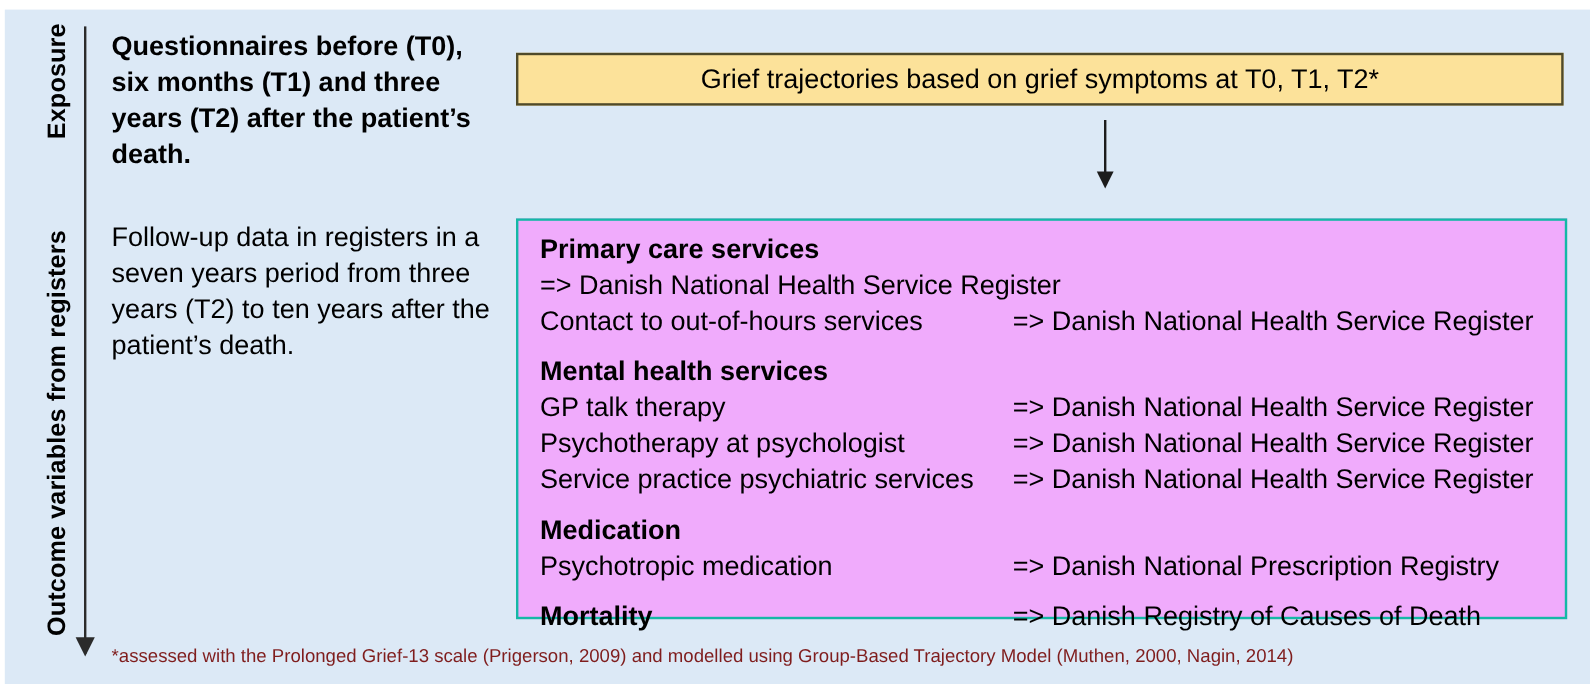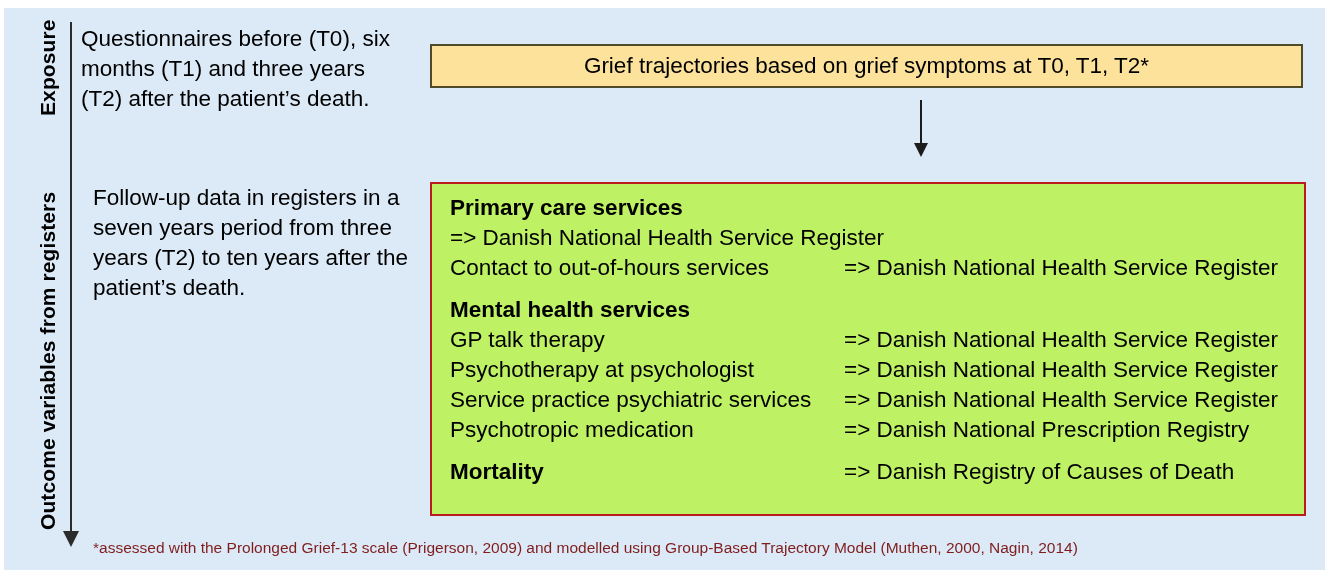--- a/index.html
+++ b/index.html
@@ -71,23 +71,24 @@
   }
 
   
   .side-text {
     position: absolute;
     color: #000000;
     font-size: 22.5px;
     line-height: 30px;
   }
   .side-text-exposure {
-    left: 81px;
+    left: 93px;
     top: 24px;
     width: 330px;
+    font-weight: bold;
   }
   .side-text-outcome {
     left: 93px;
     top: 183px;
     width: 320px;
   }
 
   
   .box-exposure {
     position: absolute;
@@ -129,22 +130,22 @@
   }
 
   
   .box-outcomes {
     position: absolute;
     left: 430px;
     top: 182px;
     width: 876px;
     height: 334px;
     box-sizing: border-box;
-    background: #bef264;
-    border: 2px solid #b91c1c;
+    background: #f0abfc;
+    border: 2px solid #14b8a6;
   }
   .outcomes-inner {
     position: absolute;
     left: 18px;
     top: 9px;
     right: 6px;
   }
 
   .group-heading {
     font-size: 22.5px;
@@ -226,20 +227,21 @@
           <span class="row-register">=&gt; Danish National Health Service Register</span>
         </div>
         <div class="row">
           <span class="row-label">Psychotherapy at psychologist</span>
           <span class="row-register">=&gt; Danish National Health Service Register</span>
         </div>
         <div class="row">
           <span class="row-label">Service practice psychiatric services</span>
           <span class="row-register">=&gt; Danish National Health Service Register</span>
         </div>
+        <div class="group-heading">Medication</div>
         <div class="row">
           <span class="row-label">Psychotropic medication</span>
           <span class="row-register">=&gt; Danish National Prescription Registry</span>
         </div>
         <div class="row spaced">
           <span class="row-label bold">Mortality</span>
           <span class="row-register">=&gt; Danish Registry of Causes of Death</span>
         </div>
       </div>
   </div>

